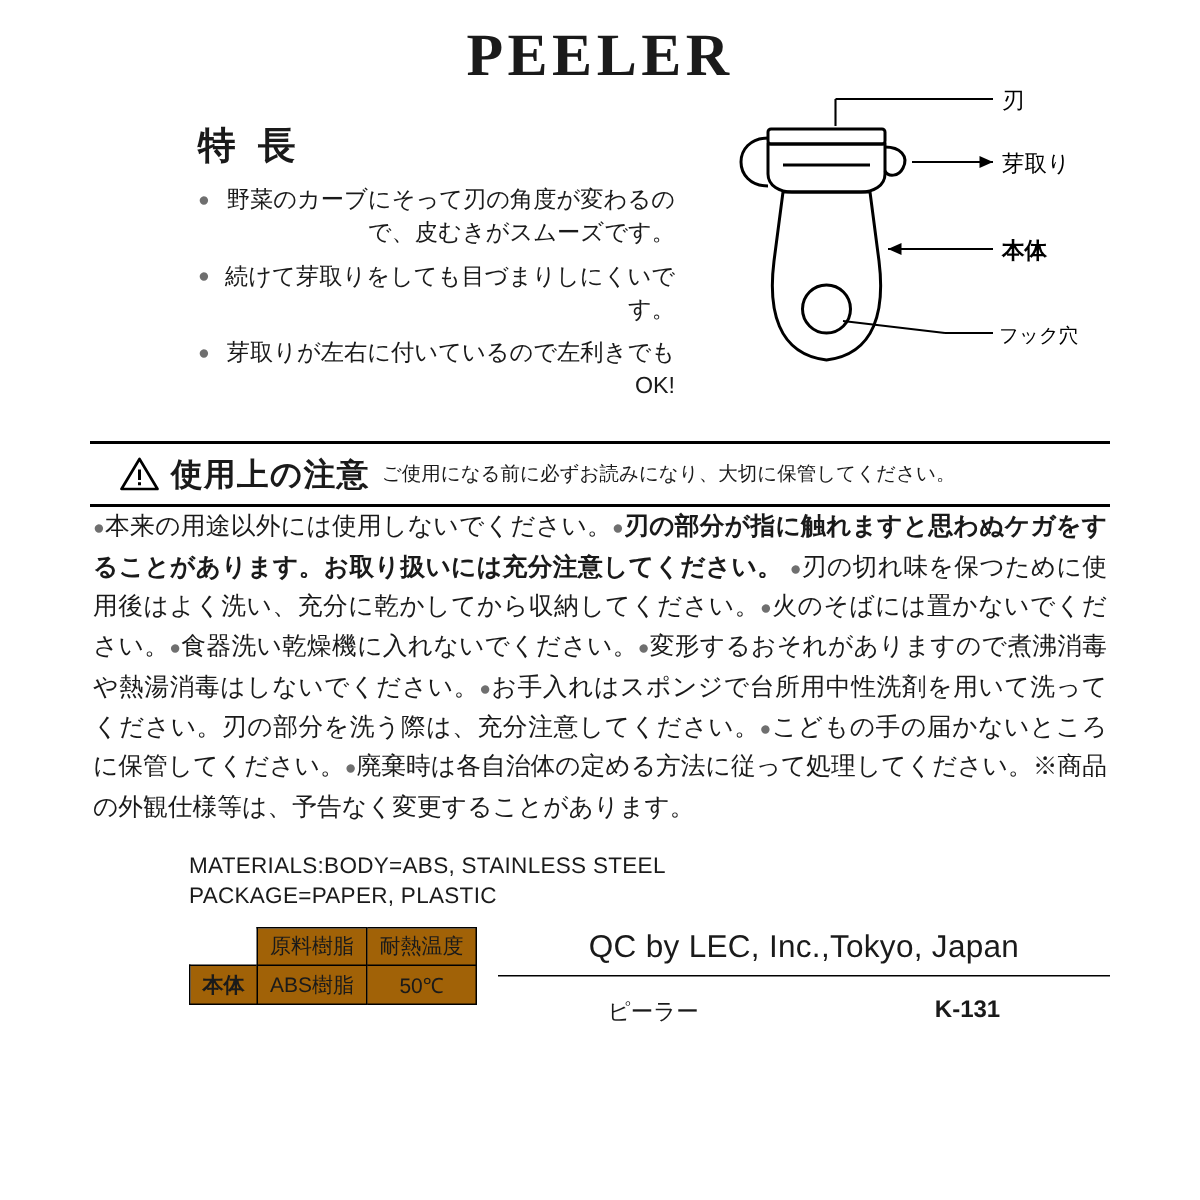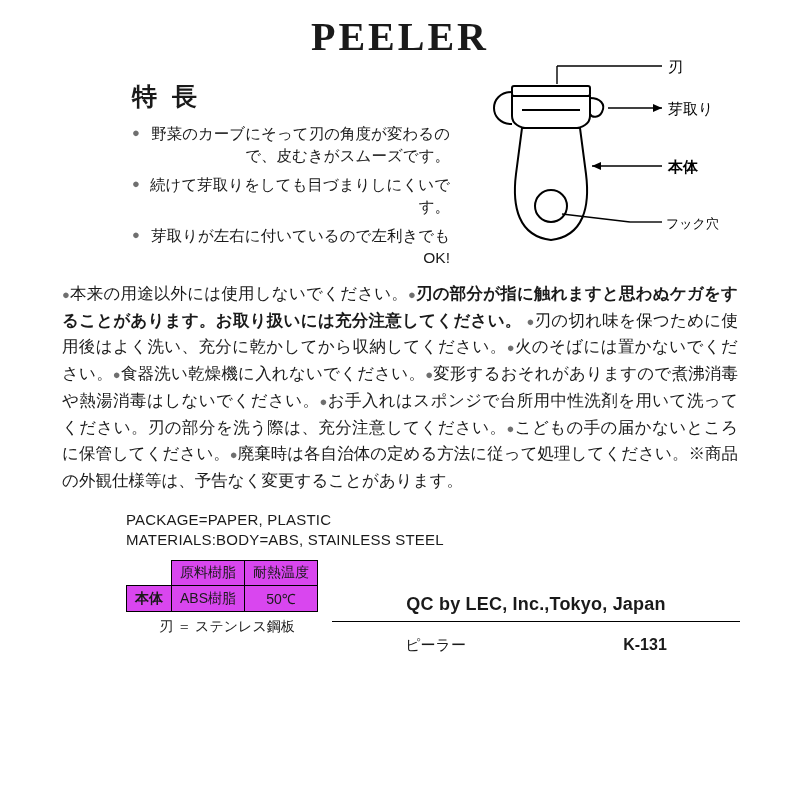--- a/index.html
+++ b/index.html
@@ -152,21 +152,21 @@
   }
   table.spec {
     border-collapse: collapse;
     font-size: 14px;
   }
   table.spec td, table.spec th {
     border: 1px solid #000;
     padding: 3px 8px;
     text-align: center;
     font-weight: normal;
-    background: #d946ef;
+    background: #a16207;
   }
   table.spec th {
     font-weight: normal;
   }
   table.spec td.rowhead, table.spec th.rowhead {
     font-weight: bold;
   }
   table.spec .corner {
     border: none;
     background: transparent;
@@ -177,24 +177,23 @@
     margin-top: 6px;
     padding-left: 10px;
   }
   .qc-col {
     flex: 1 1 auto;
     text-align: center;
     padding-top: 2px;
     padding-left: 14px;
   }
   .qc-line {
-    font-size: 18px;
-    font-weight: bold;
+    font-size: 21px;
+    font-weight: normal;
     letter-spacing: 0.2px;
-    margin-top: 32px;
   }
   .made-in {
     font-size: 15px;
     margin-top: 8px;
     letter-spacing: 0.5px;
   }
   .code-row {
     display: flex;
     justify-content: space-around;
     margin-top: 14px;
@@ -273,48 +272,56 @@
         <g font-family="Liberation Sans, sans-serif" font-size="15" fill="#000">
           <text x="218" y="18">刃</text>
           <text x="218" y="60">芽取り</text>
           <text x="218" y="118" font-weight="bold">本体</text>
           <text x="216" y="174" font-size="13">フック穴</text>
         </g>
       </svg>
     </div>
   </div>
 
+  <div class="caution">
+    <svg class="warn-tri" viewBox="0 0 26 24">
+      <path d="M13 2 L25 22 L1 22 Z" fill="none" stroke="#000" stroke-width="1.8" stroke-linejoin="round"></path>
+      <rect x="12" y="9" width="2" height="7" fill="#000"></rect>
+      <rect x="12" y="17.5" width="2" height="2" fill="#000"></rect>
+    </svg>
+    <div class="caution-title">使用上の注意</div>
+    <div class="caution-sub">ご使用になる前に必ずお読みになり、大切に保管してください。</div>
+  </div>
 
   <div class="bodytext">
     <span class="dot">●</span><span>本来の用途以外には使用しないでください。</span><span class="b dot">●</span><span class="b">刃の部分が指に触れますと思わぬケガをすることがあります。お取り扱いには充分注意してください。</span>
     <span class="dot">●</span><span>刃の切れ味を保つために使用後はよく洗い、充分に乾かしてから収納してください。</span><span class="dot">●</span><span>火のそばには置かないでください。</span><span class="dot">●</span><span>食器洗い乾燥機に入れないでください。</span><span class="dot">●</span><span>変形するおそれがありますので煮沸消毒や熱湯消毒はしないでください。</span><span class="dot">●</span><span>お手入れはスポンジで台所用中性洗剤を用いて洗ってください。刃の部分を洗う際は、充分注意してください。</span><span class="dot">●</span><span>こどもの手の届かないところに保管してください。</span><span class="dot">●</span><span>廃棄時は各自治体の定める方法に従って処理してください。</span><span>※商品の外観仕様等は、予告なく変更することがあります。</span>
   </div>
 
   <div class="materials">
+    <div>MATERIALS:BODY=ABS, STAINLESS STEEL</div>
     <div>PACKAGE=PAPER, PLASTIC</div>
-    <div>MATERIALS:BODY=ABS, STAINLESS STEEL</div>
   </div>
 
   <div class="bottom">
     <div class="table-wrap">
       <table class="spec">
         <tbody>
             <tr>
           <th class="corner"></th>
           <th>原料樹脂</th>
           <th>耐熱温度</th>
         </tr>
         <tr>
           <td class="rowhead">本体</td>
           <td>ABS樹脂</td>
           <td>50℃</td>
         </tr>
       </tbody>
         </table>
-      <div class="blade-note">刃 ＝ ステンレス鋼板</div>
     </div>
 
     <div class="qc-col">
       <div class="qc-line">QC by LEC, Inc.,Tokyo, Japan</div>
       <hr class="hr-thin">
       <div class="code-row">
         <span>ピーラー</span>
         <span class="model">K-131</span>
       </div>
     </div>

